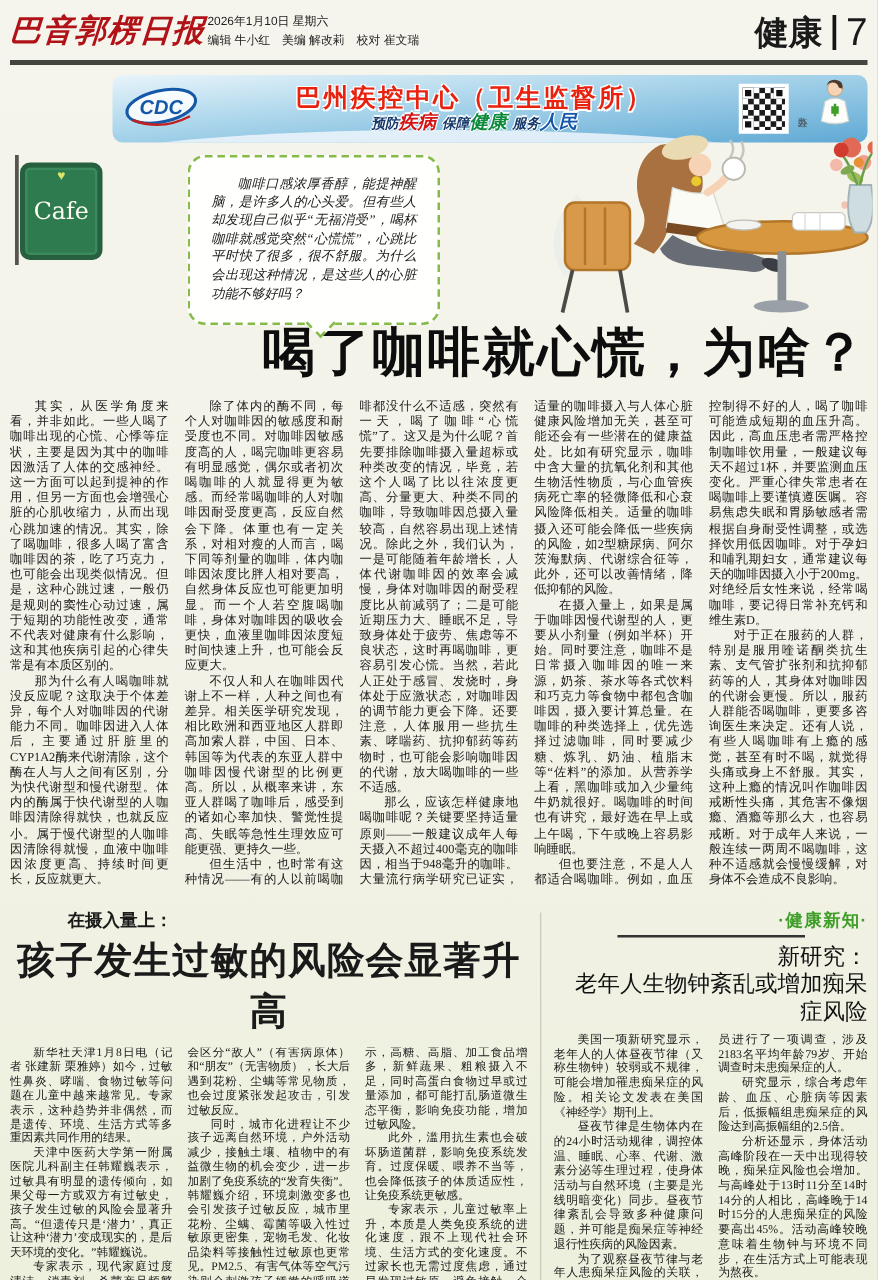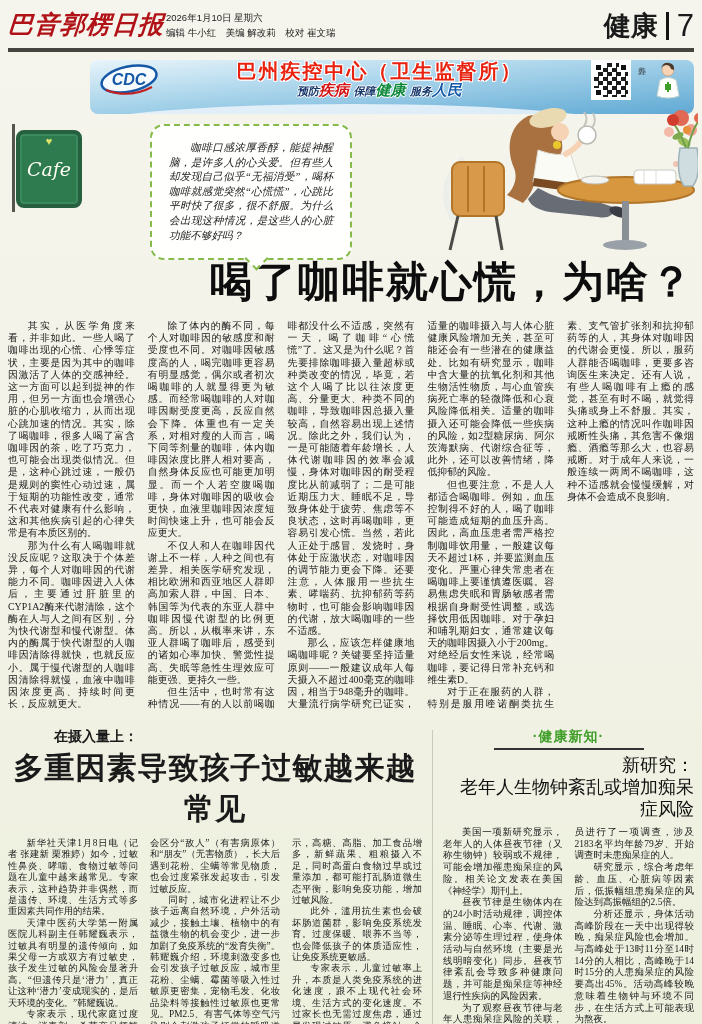--- a/index.html
+++ b/index.html
@@ -17,21 +17,21 @@
              line-height:15px;color:#222;padding-top:4px;}
   .section-block{margin-left:auto;display:flex;align-items:center;padding-top:2px;}
   .section-title{font-family:"Liberation Sans","DejaVu Sans",sans-serif;font-weight:900;font-size:27px;}
   .section-divider{display:inline-block;width:3px;height:28px;background:#141414;margin:0 8px;}
   .page-number{font-family:"Liberation Sans","DejaVu Sans",sans-serif;font-size:31px;font-weight:400;}
   .top-rule{height:4px;background:#45453f;margin:2px 0 8px;}
 
   
   .banner{position:relative;margin-left:82px;height:54px;border-radius:8px;overflow:hidden;
           background:linear-gradient(175deg,#e8f4fa 0%,#aed7ec 40%,#5fa9d4 100%);
-          display:flex;align-items:flex-start;padding:0 8px;box-sizing:border-box;}
+          display:flex;align-items:center;padding:0 8px;box-sizing:border-box;}
   .banner::after{content:"";position:absolute;left:-20px;right:60px;bottom:-16px;height:26px;
                  background:#eef6fb;border-radius:50% 50% 0 0/100% 100% 0 0;opacity:.85;}
   .cdc-logo{flex:0 0 auto;margin-right:8px;position:relative;z-index:2;}
   .banner-text{flex:1;text-align:center;position:relative;z-index:2;}
   .org-name{font-family:"Liberation Sans","DejaVu Sans",sans-serif;font-weight:900;font-size:20px;
             line-height:22px;color:#e8220f;letter-spacing:2px;
             text-shadow:-1px -1px 0 #fff,1px -1px 0 #fff,-1px 1px 0 #fff,1px 1px 0 #fff;}
   .slogan{font-family:"Liberation Sans","DejaVu Sans",sans-serif;font-style:italic;font-weight:900;
           line-height:16px;text-shadow:-1px 0 0 #fff,1px 0 0 #fff,0 1px 0 #fff,0 -1px 0 #fff;}
   .sl-d{font-size:11px;color:#17386b;}
@@ -44,21 +44,21 @@
   .qr i:nth-child(1){left:0;top:0;} .qr i:nth-child(2){right:0;top:0;} .qr i:nth-child(3){left:0;bottom:0;}
   .qr-caption{writing-mode:vertical-rl;font-size:8px;color:#4a5a66;margin:0 4px;z-index:2;}
   .nurse{flex:0 0 auto;z-index:2;}
 
   
   .intro-zone{position:relative;height:128px;margin-top:4px;}
   .cafe-sign{position:absolute;left:8px;top:12px;width:58px;height:70px;background:#2e7b50;
              border:4px solid #27603f;border-radius:8px;box-shadow:inset 0 0 0 2px #3b8a5d;
              display:flex;align-items:center;justify-content:center;}
   .cafe-sign::before{content:"";position:absolute;left:-8px;top:-10px;width:3px;height:88px;background:#55544e;}
-  .cafe-label{font-family:"DejaVu Serif",serif;font-style:italic;font-size:19px;color:#fdfdf2;}
+  .cafe-label{font-family:"DejaVu Serif",serif;font-size:19px;color:#fdfdf2;}
   .heart-icon{position:absolute;top:1px;left:50%;transform:translateX(-50%);font-size:11px;color:#dce26a;}
   .bubble{position:absolute;left:142px;top:6px;width:202px;background:#fffffd;
           border:2px dashed #86bb4a;border-radius:14px;padding:9px 11px;box-sizing:border-box;}
   .bubble p{margin:6px;font-size:10.6px;line-height:14.6px;text-align:justify;text-indent:2em;font-style:italic;}
   .bubble-tail{position:absolute;left:96px;bottom:-9px;width:15px;height:15px;background:#fffffd;
                border-right:2px dashed #86bb4a;border-bottom:2px dashed #86bb4a;transform:rotate(45deg);}
   .scene{position:absolute;right:-4px;top:-14px;}
 
   
   .main-headline{margin:8px 0 10px;text-align:right;font-family:"Liberation Sans","DejaVu Sans",sans-serif;
@@ -71,21 +71,21 @@
   .bottom{display:flex;gap:10px;margin-top:8px;}
   .allergy-article{width:414px;flex:0 0 auto;}
   .kicker{font-family:"Liberation Sans","DejaVu Sans",sans-serif;font-weight:700;font-size:14px;
           margin:0 0 2px 46px;}
   .allergy-headline{margin:0 0 8px;text-align:center;font-size:30px;font-weight:900;letter-spacing:1px;
                     font-family:"DejaVu Serif","Liberation Serif",serif;}
   .allergy-body{height:252px;column-count:3;column-gap:12px;column-fill:auto;overflow:hidden;
                 font-size:9.3px;line-height:11.4px;}
   .v-divider{width:1px;background:#c9c9ba;margin-top:2px;}
   .dementia-article{flex:1;}
-  .kicker2{text-align:center;font-family:"Liberation Sans","DejaVu Sans",sans-serif;font-weight:900;
+  .kicker2{text-align:right;font-family:"Liberation Sans","DejaVu Sans",sans-serif;font-weight:900;
            font-size:14px;color:#3f9e28;letter-spacing:1px;}
   .kicker2-rule{width:150px;height:2px;background:#333;margin:2px auto 5px;}
   .dem-headline{text-align:right;font-family:"Liberation Sans","DejaVu Sans",sans-serif;
                 font-weight:400;color:#111;}
   .dem-h1{font-size:18px;line-height:21px;}
   .dem-h2{font-size:18px;line-height:22px;letter-spacing:0;}
   .dementia-body{margin-top:7px;height:230px;column-count:2;column-gap:12px;column-fill:auto;
                  overflow:hidden;font-size:9.5px;line-height:11.7px;}
 </style>
 </head>
@@ -201,30 +201,31 @@
 
   <h1 class="main-headline">喝了咖啡就心慌，为啥？</h1>
   <section class="coffee-body">
     <div>
         <p class="para">其实，从医学角度来看，并非如此。一些人喝了咖啡出现的心慌、心悸等症状，主要是因为其中的咖啡因激活了人体的交感神经。这一方面可以起到提神的作用，但另一方面也会增强心脏的心肌收缩力，从而出现心跳加速的情况。其实，除了喝咖啡，很多人喝了富含咖啡因的茶，吃了巧克力，也可能会出现类似情况。但是，这种心跳过速，一般仍是规则的窦性心动过速，属于短期的功能性改变，通常不代表对健康有什么影响，这和其他疾病引起的心律失常是有本质区别的。</p>
         <p class="para">那为什么有人喝咖啡就没反应呢？这取决于个体差异，每个人对咖啡因的代谢能力不同。咖啡因进入人体后，主要通过肝脏里的CYP1A2酶来代谢清除，这个酶在人与人之间有区别，分为快代谢型和慢代谢型。体内的酶属于快代谢型的人咖啡因清除得就快，也就反应小。属于慢代谢型的人咖啡因清除得就慢，血液中咖啡因浓度更高、持续时间更长，反应就更大。</p>
         <p class="para">除了体内的酶不同，每个人对咖啡因的敏感度和耐受度也不同。对咖啡因敏感度高的人，喝完咖啡更容易有明显感觉，偶尔或者初次喝咖啡的人就显得更为敏感。而经常喝咖啡的人对咖啡因耐受度更高，反应自然会下降。体重也有一定关系，对相对瘦的人而言，喝下同等剂量的咖啡，体内咖啡因浓度比胖人相对要高，自然身体反应也可能更加明显。而一个人若空腹喝咖啡，身体对咖啡因的吸收会更快，血液里咖啡因浓度短时间快速上升，也可能会反应更大。</p>
         <p class="para">不仅人和人在咖啡因代谢上不一样，人种之间也有差异。相关医学研究发现，相比欧洲和西亚地区人群即高加索人群，中国、日本、韩国等为代表的东亚人群中咖啡因慢代谢型的比例更高。所以，从概率来讲，东亚人群喝了咖啡后，感受到的诸如心率加快、警觉性提高、失眠等急性生理效应可能更强、更持久一些。</p>
         <p class="para">但生活中，也时常有这种情况——有的人以前喝咖啡都没什么不适感，突然有一天，喝了咖啡“心慌慌”了。这又是为什么呢？首先要排除咖啡摄入量超标或种类改变的情况，毕竟，若这个人喝了比以往浓度更高、分量更大、种类不同的咖啡，导致咖啡因总摄入量较高，自然容易出现上述情况。除此之外，我们认为，一是可能随着年龄增长，人体代谢咖啡因的效率会减慢，身体对咖啡因的耐受程度比从前减弱了；二是可能近期压力大、睡眠不足，导致身体处于疲劳、焦虑等不良状态，这时再喝咖啡，更容易引发心慌。当然，若此人正处于感冒、发烧时，身体处于应激状态，对咖啡因的调节能力更会下降。还要注意，人体服用一些抗生素、哮喘药、抗抑郁药等药物时，也可能会影响咖啡因的代谢，放大喝咖啡的一些不适感。</p>
         <p class="para">那么，应该怎样健康地喝咖啡呢？关键要坚持适量原则——一般建议成年人每天摄入不超过400毫克的咖啡因，相当于948毫升的咖啡。大量流行病学研究已证实，适量的咖啡摄入与人体心脏健康风险增加无关，甚至可能还会有一些潜在的健康益处。比如有研究显示，咖啡中含大量的抗氧化剂和其他生物活性物质，与心血管疾病死亡率的轻微降低和心衰风险降低相关。适量的咖啡摄入还可能会降低一些疾病的风险，如2型糖尿病、阿尔茨海默病、代谢综合征等，此外，还可以改善情绪，降低抑郁的风险。</p>
+        <p class="para">在摄入量上，如果是属于咖啡因慢代谢型的人，更要从小剂量（例如半杯）开始。同时要注意，咖啡不是日常摄入咖啡因的唯一来源，奶茶、茶水等各式饮料和巧克力等食物中都包含咖啡因，摄入要计算总量。在咖啡的种类选择上，优先选择过滤咖啡，同时要减少糖、炼乳、奶油、植脂末等“佐料”的添加。从营养学上看，黑咖啡或加入少量纯牛奶就很好。喝咖啡的时间也有讲究，最好选在早上或上午喝，下午或晚上容易影响睡眠。</p>
         <p class="para">但也要注意，不是人人都适合喝咖啡。例如，血压控制得不好的人，喝了咖啡可能造成短期的血压升高。因此，高血压患者需严格控制咖啡饮用量，一般建议每天不超过1杯，并要监测血压变化。严重心律失常患者在喝咖啡上要谨慎遵医嘱。容易焦虑失眠和胃肠敏感者需根据自身耐受性调整，或选择饮用低因咖啡。对于孕妇和哺乳期妇女，通常建议每天的咖啡因摄入小于200mg。对绝经后女性来说，经常喝咖啡，要记得日常补充钙和维生素D。</p>
         <p class="para">对于正在服药的人群，特别是服用喹诺酮类抗生素、支气管扩张剂和抗抑郁药等的人，其身体对咖啡因的代谢会更慢。所以，服药人群能否喝咖啡，更要多咨询医生来决定。还有人说，有些人喝咖啡有上瘾的感觉，甚至有时不喝，就觉得头痛或身上不舒服。其实，这种上瘾的情况叫作咖啡因戒断性头痛，其危害不像烟瘾、酒瘾等那么大，也容易戒断。对于成年人来说，一般连续一两周不喝咖啡，这种不适感就会慢慢缓解，对身体不会造成不良影响。</p>
       </div>
 
   </section>
 
   <section class="bottom">
     <article class="allergy-article">
       <div class="kicker">在摄入量上：</div>
-      <h2 class="allergy-headline">多重因素导致孩子过敏越来越常见</h2>
+      <h2 class="allergy-headline">孩子发生过敏的风险会显著升高</h2>
       <div class="allergy-body">
           <p class="para">新华社天津1月8日电（记者 张建新 栗雅婷）如今，过敏性鼻炎、哮喘、食物过敏等问题在儿童中越来越常见。专家表示，这种趋势并非偶然，而是遗传、环境、生活方式等多重因素共同作用的结果。</p>
           <p class="para">天津中医药大学第一附属医院儿科副主任韩耀巍表示，过敏具有明显的遗传倾向，如果父母一方或双方有过敏史，孩子发生过敏的风险会显著升高。“但遗传只是‘潜力’，真正让这种‘潜力’变成现实的，是后天环境的变化。”韩耀巍说。</p>
           <p class="para">专家表示，现代家庭过度清洁，消毒剂、杀菌产品频繁使用，让孩子在成长早期接触细菌、病毒等微生物的机会大幅减少。免疫系统就像需要“实战训练”的军队，小时候没接触过少量无害微生物，就无法学会区分“敌人”（有害病原体）和“朋友”（无害物质），长大后遇到花粉、尘螨等常见物质，也会过度紧张发起攻击，引发过敏反应。</p>
           <p class="para">同时，城市化进程让不少孩子远离自然环境，户外活动减少，接触土壤、植物中的有益微生物的机会变少，进一步加剧了免疫系统的“发育失衡”。韩耀巍介绍，环境刺激变多也会引发孩子过敏反应，城市里花粉、尘螨、霉菌等吸入性过敏原更密集，宠物毛发、化妆品染料等接触性过敏原也更常见。PM2.5、有害气体等空气污染则会刺激孩子娇嫩的呼吸道黏膜，让黏膜屏障受损，更容易被过敏原入侵，诱发过敏反应。</p>
           <p class="para">一些生活方式的改变也为儿童过敏“推波助澜”。专家表示，高糖、高脂、加工食品增多，新鲜蔬果、粗粮摄入不足，同时高蛋白食物过早或过量添加，都可能打乱肠道微生态平衡，影响免疫功能，增加过敏风险。</p>
           <p class="para">此外，滥用抗生素也会破坏肠道菌群，影响免疫系统发育。过度保暖、喂养不当等，也会降低孩子的体质适应性，让免疫系统更敏感。</p>
           <p class="para">专家表示，儿童过敏率上升，本质是人类免疫系统的进化速度，跟不上现代社会环境、生活方式的变化速度。不过家长也无需过度焦虑，通过早发现过敏原、避免接触、合理饮食、增加户外活动以及中医药辨证调理等方式，均能有效控制过敏发作，帮助孩子的免疫系统逐步建立耐受。</p>
         </div>
     </article>

